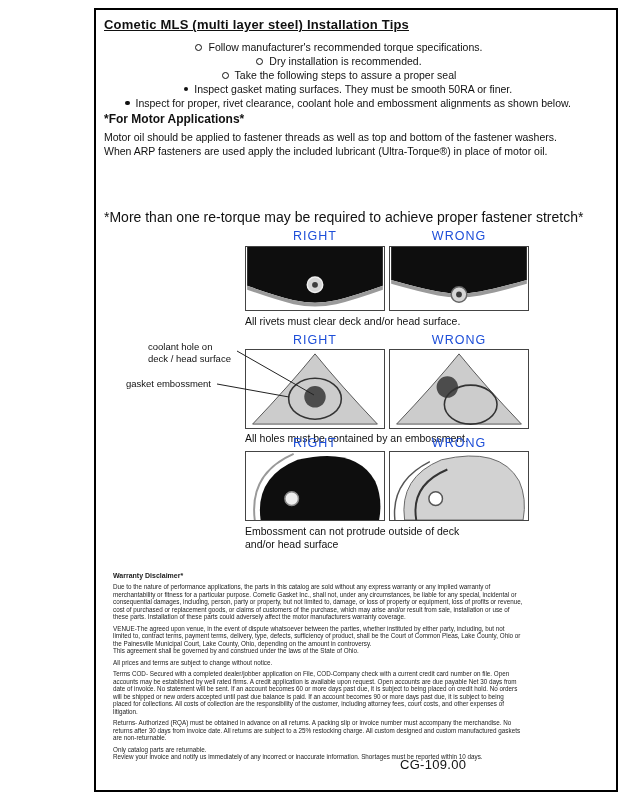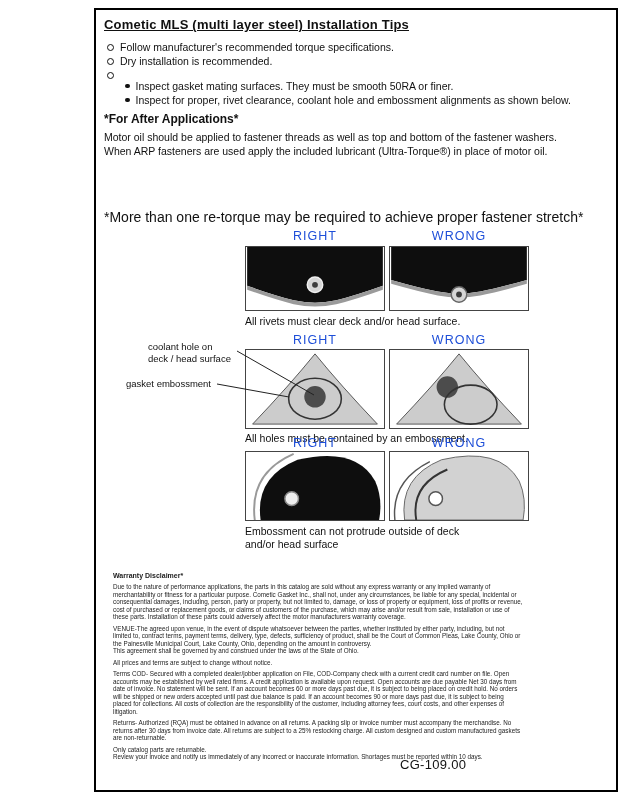--- a/index.html
+++ b/index.html
@@ -3,21 +3,21 @@
 <meta charset="utf-8">
 <style>
   html,body{margin:0;padding:0;background:#fff;}
   .sheet{position:relative;width:618px;height:800px;background:#ffffff;
          font-family:"Liberation Sans",sans-serif;color:#111;overflow:hidden;margin-left:8px;}
   .frame{position:absolute;left:86px;top:8px;width:524px;height:784px;
          border:2px solid #000;box-sizing:border-box;}
   .title{position:absolute;left:96px;top:17px;font-size:13px;font-weight:bold;
          text-decoration:underline;letter-spacing:.2px;}
   .tips{position:absolute;left:99px;top:41px;font-size:10.5px;line-height:13px;}
-  .tip{display:flex;align-items:flex-start;margin-bottom:1px;}
+  .tip{display:flex;align-items:flex-start;margin-bottom:1px;justify-content:center;}
   .tip.sub{margin-left:18px;}
   .m1{flex:0 0 auto;width:5px;height:5px;border:1px solid #111;border-radius:50%;
       margin:3px 6px 0 0;}
   .m2{flex:0 0 auto;width:4.5px;height:4.5px;background:#111;border-radius:50%;
       margin:3.5px 6px 0 0;}
   .h-diesel{position:absolute;left:96px;top:112px;font-size:12px;font-weight:bold;}
   .para{position:absolute;left:96px;width:490px;font-size:10.5px;line-height:13.5px;
         white-space:pre-line;}
   .p1{top:131px;} .p2{top:165px;}
   .note{position:absolute;left:96px;top:209px;font-size:14px;}
@@ -49,32 +49,33 @@
     <div class="tip">
       <span class="m1"></span>
       <span>Follow manufacturer's recommended torque specifications.</span>
     </div>
     <div class="tip">
       <span class="m1"></span>
       <span>Dry installation is recommended.</span>
     </div>
     <div class="tip">
       <span class="m1"></span>
+      <span>Take the following steps to assure a proper seal</span>
     </div>
     <div class="tip sub">
       <span class="m2"></span>
       <span>Inspect gasket mating surfaces.  They must be smooth 50RA or finer.</span>
     </div>
     <div class="tip sub">
       <span class="m2"></span>
       <span>Inspect for proper, rivet clearance, coolant hole and embossment alignments as shown below.</span>
     </div>
   </div>
 
-  <div class="h-diesel">*For After Applications*</div>
+  <div class="h-diesel">*For Motor Applications*</div>
   <div class="para p1">Motor oil should be applied to fastener threads as well as top and bottom of the fastener washers.
 When ARP fasteners are used apply the included lubricant (Ultra-Torque®) in place of motor oil.</div>
   <div class="note">*More than one re-torque may be required to achieve proper fastener stretch*</div>
 
   <div class="dg-header" style="left:237px;top:229px;">RIGHT</div>
   <div class="dg-header" style="left:381px;top:229px;">WRONG</div>
 
   <div class="panel" style="left:237px;top:246px;height:65px;">
     <svg viewBox="0 0 140 65">
       <rect width="140" height="65" fill="#ffffff"></rect>

